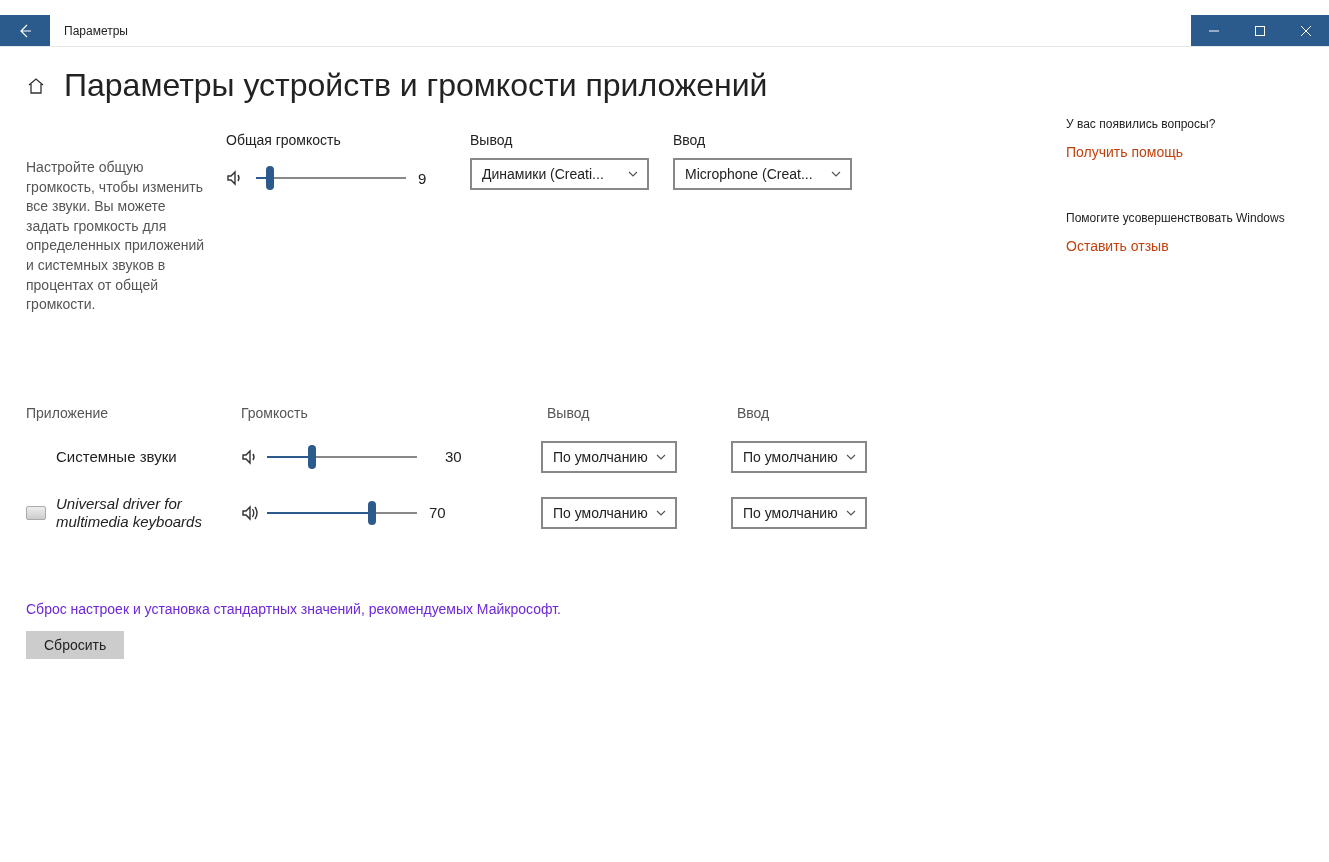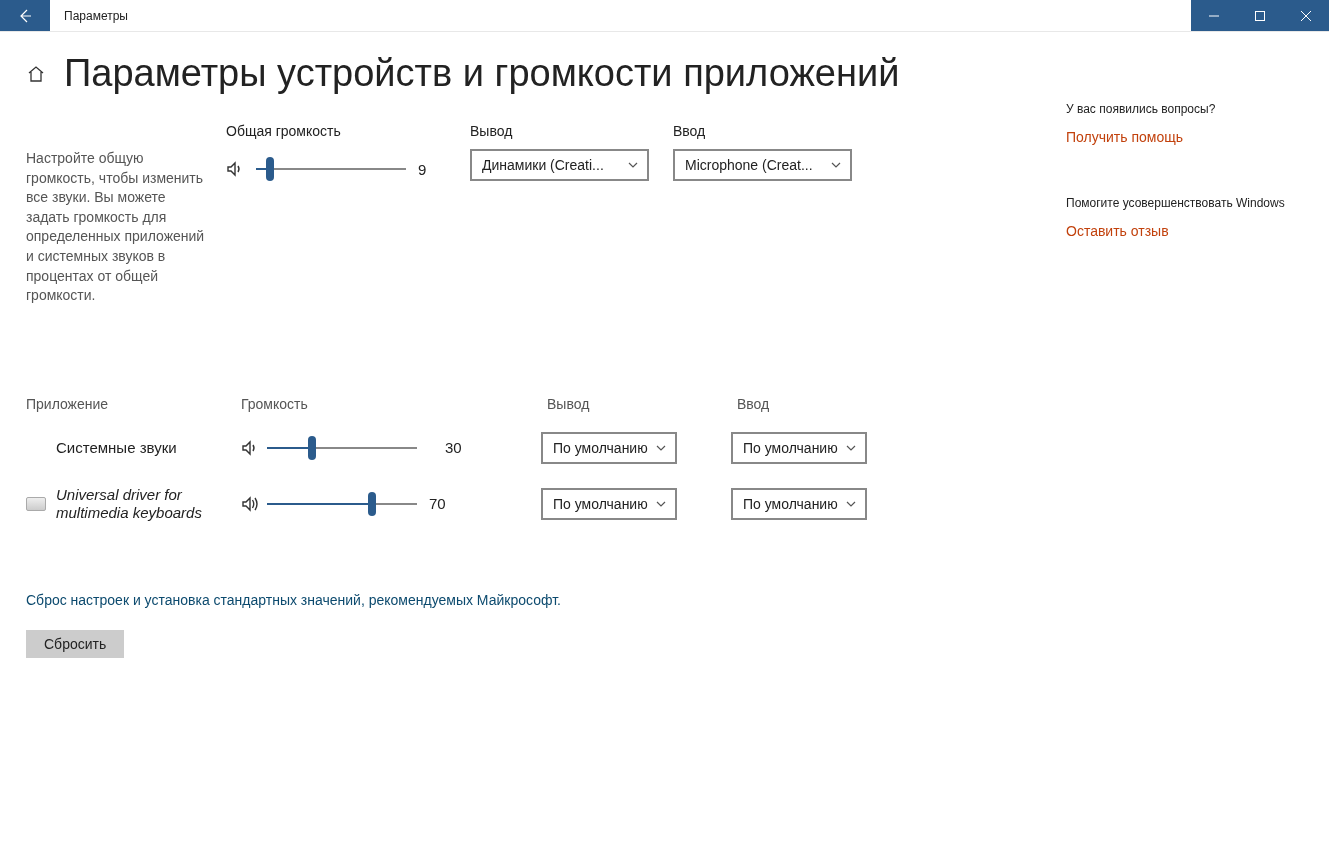--- a/index.html
+++ b/index.html
@@ -3,20 +3,21 @@
 <meta charset="utf-8">
 <style>
   * { margin: 0; padding: 0; box-sizing: border-box; font-family: "Segoe UI", Tahoma, sans-serif; }
   html, body { width: 1329px; height: 862px; background: #ffffff; overflow: hidden; }
   .titlebar {
     height: 32px;
     display: flex;
     align-items: stretch;
     background: #ffffff;
     border-bottom: 1px solid #e8e8e8;
+    margin-top: 15px;
   }
   .back-btn {
     width: 50px;
     background: #2b5b8c;
     display: flex;
     align-items: center;
     justify-content: center;
     color: #ffffff;
     cursor: pointer;
   }
@@ -57,21 +58,21 @@
     align-items: center;
     gap: 18px;
     margin-bottom: 28px;
   }
   .home-icon {
     width: 20px;
     height: 20px;
     color: #333;
   }
   h1 {
-    font-size: 38px;
+    font-size: 32px;
     font-weight: 400;
     color: #222;
   }
   .top-grid {
     display: flex;
     gap: 20px;
   }
   .desc-col {
     width: 180px;
     font-size: 14px;
@@ -192,22 +193,22 @@
     background: linear-gradient(#eee, #ccc);
     border: 1px solid #aaa;
     border-radius: 2px;
     flex-shrink: 0;
   }
   .reset-section {
     margin-top: 60px;
   }
   .reset-text {
     font-size: 14px;
-    color: #0c4a6e;
-    margin-bottom: 22px;
+    color: #6d28d9;
+    margin-bottom: 14px;
   }
   .reset-btn {
     display: inline-block;
     padding: 6px 18px;
     background: #ccc;
     font-size: 14px;
     color: #222;
     cursor: pointer;
     border: none;
   }

